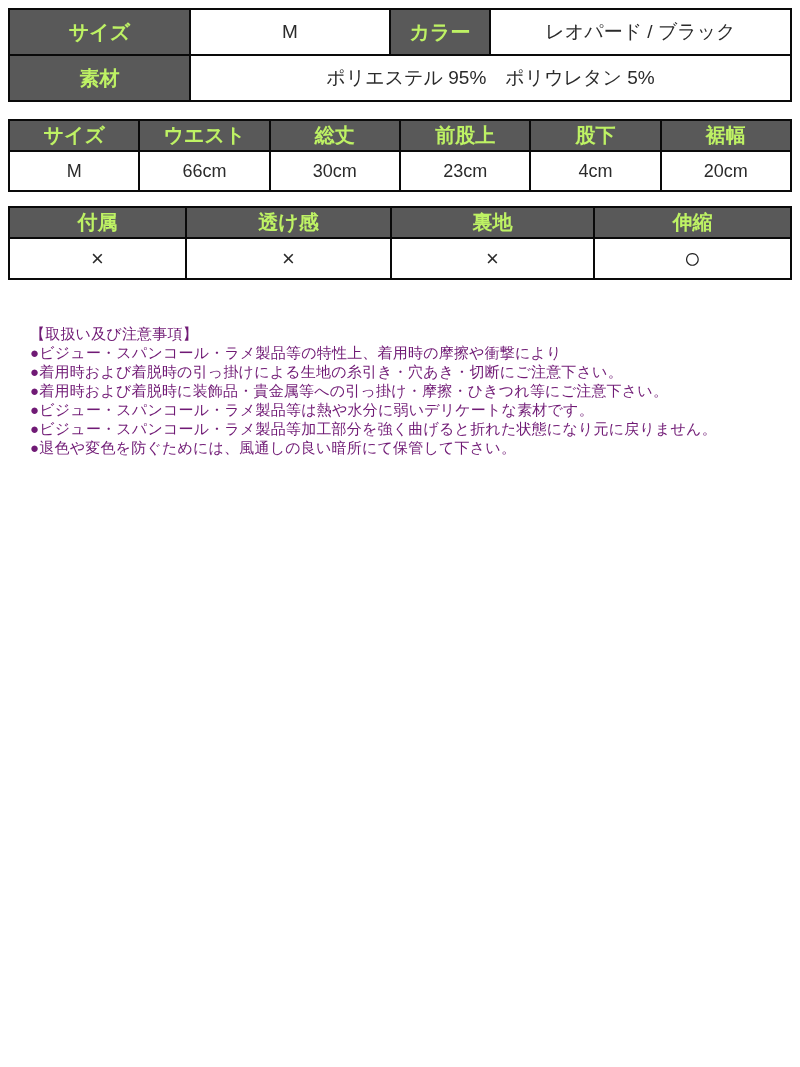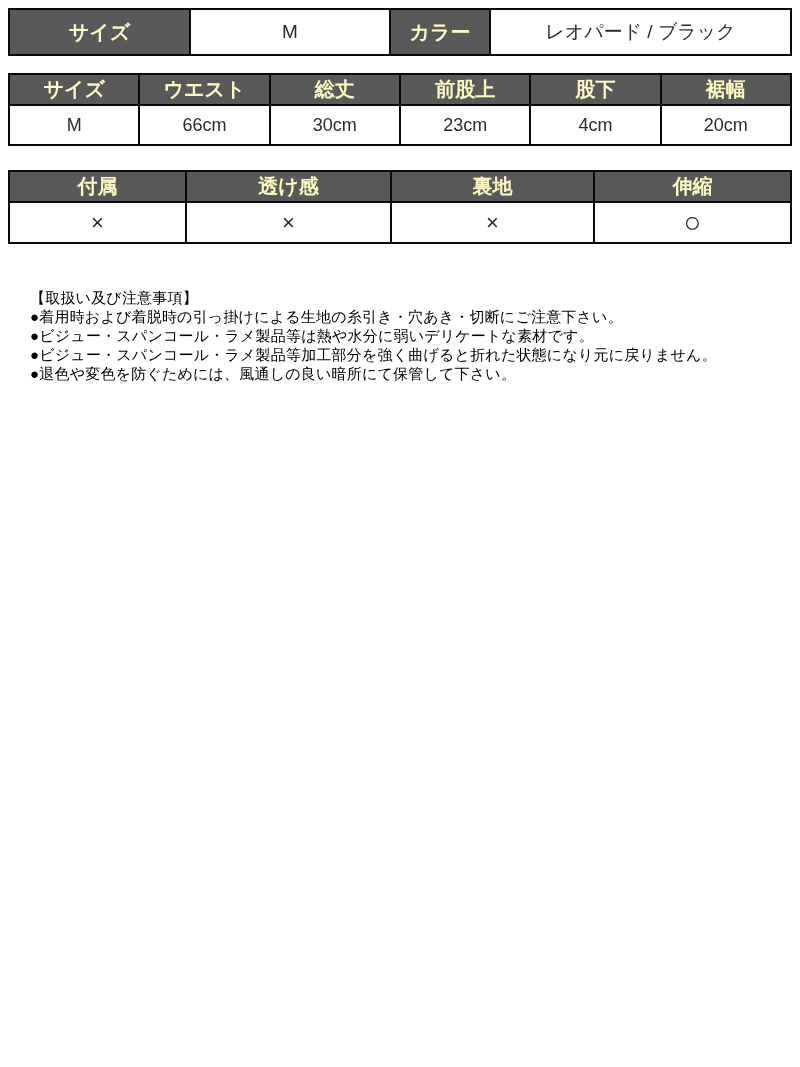--- a/index.html
+++ b/index.html
@@ -30,47 +30,47 @@
   table.spec td {
     border: 2px solid #0a0a0a;
     text-align: center;
     vertical-align: middle;
     padding: 0;
     overflow: hidden;
     white-space: nowrap;
   }
   table.spec th {
     background: #595959;
-    color: #fef9c3;
+    color: #bef264;
     font-weight: bold;
     font-size: 20px;
   }
   table.spec td {
     background: #ffffff;
     color: #2b2b2b;
   }
   
   .t1 { margin-top: 8px; }
   .t1 th, .t1 td { height: 44px; }
   .t1 td { font-size: 19px; }
   
   .t2 { margin-top: 17px; }
   .t2 th { height: 29px; font-size: 19px; }
   .t2 td { height: 38px; font-size: 18px; }
   
-  .t3 { margin-top: 24px; border-radius: 21px; }
+  .t3 { margin-top: 14px; border-radius: 21px; }
   .t3 th { height: 29px; font-size: 19px; }
   .t3 td { height: 39px; font-size: 22px; color: #3a3a3a; line-height: 1; }
   .t3 td.mark-circle { font-size: 29px; color: #222222; }
   
   .notes {
     margin: 44px 8px 0 30px;
     font-size: 15px;
     line-height: 19px;
-    color: #000000;
+    color: #701a75;
     letter-spacing: 0.2px;
   }
   .notes div { white-space: nowrap; }
 </style>
 </head>
 <body>
 
 <div class="page">
 
   <table class="spec t1">
@@ -79,20 +79,24 @@
       <col style="width:200px">
       <col style="width:100px">
       <col>
     </colgroup>
     <tbody>
       <tr>
         <th>サイズ</th>
         <td>M</td>
         <th>カラー</th>
         <td>レオパード / ブラック</td>
+      </tr>
+      <tr>
+        <th>素材</th>
+        <td colspan="3">ポリエステル 95%　ポリウレタン 5%</td>
       </tr>
     </tbody>
   </table>
 
   <table class="spec t2">
     <colgroup>
       <col>
         <col>
         <col>
         <col>
@@ -137,19 +141,21 @@
         <td>×</td>
         <td>×</td>
         <td>×</td>
         <td class="mark-circle">○</td>
       </tr>
     </tbody>
   </table>
 
   <div class="notes">
     <div>【取扱い及び注意事項】</div>
+    <div>●ビジュー・スパンコール・ラメ製品等の特性上、着用時の摩擦や衝撃により</div>
     <div>●着用時および着脱時の引っ掛けによる生地の糸引き・穴あき・切断にご注意下さい。</div>
+    <div>●着用時および着脱時に装飾品・貴金属等への引っ掛け・摩擦・ひきつれ等にご注意下さい。</div>
     <div>●ビジュー・スパンコール・ラメ製品等は熱や水分に弱いデリケートな素材です。</div>
     <div>●ビジュー・スパンコール・ラメ製品等加工部分を強く曲げると折れた状態になり元に戻りません。</div>
     <div>●退色や変色を防ぐためには、風通しの良い暗所にて保管して下さい。</div>
   </div>
 
 </div>
 
 </body></html>

